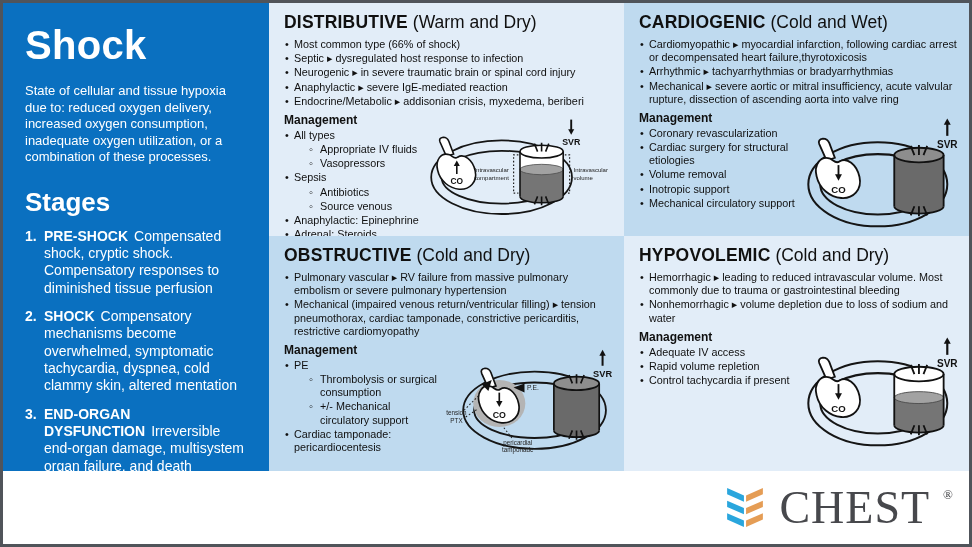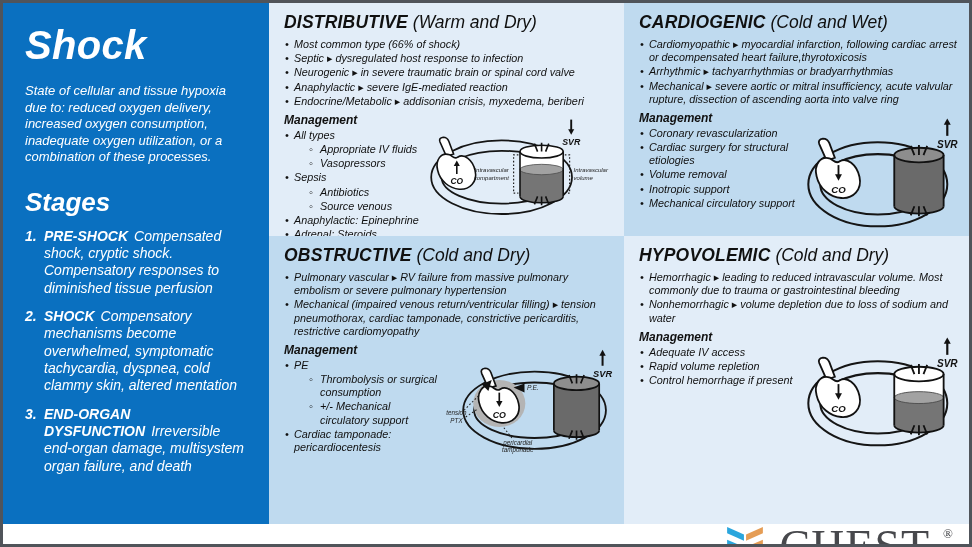--- a/index.html
+++ b/index.html
@@ -1,19 +1,19 @@
 <!DOCTYPE html>
 <html><head>
 <meta charset="utf-8">
 <style>
   html,body{margin:0;padding:0;background:#fff;}
   body{font-family:"Liberation Sans","DejaVu Sans",sans-serif;}
   .page{width:972px;height:547px;box-sizing:border-box;border:3px solid #50545a;
         display:flex;flex-direction:column;background:#fff;overflow:hidden;}
-  .main{display:flex;height:521px;flex:0 0 auto;font-style:italic;}
+  .main{display:flex;height:468px;flex:0 0 auto;}
   
   .sidebar{width:266px;flex:0 0 auto;background:#0a70c0;color:#fff;
            padding:18px 20px 0 22px;box-sizing:border-box;}
   .sidebar h1{font-size:40px;font-weight:bold;margin:2px 0 15px;letter-spacing:.3px;}
   .sidebar .desc{font-size:13px;line-height:1.27;margin:15px 0 21px;}
   .sidebar h2{font-size:26px;font-weight:bold;margin:0 0 10px;}
   .stage{display:flex;font-size:14px;line-height:1.24;margin-bottom:11px;}
   .stage-num{font-weight:bold;width:19px;flex:0 0 auto;}
   .stage-name{font-weight:bold;margin-right:6px;}
   
@@ -68,21 +68,21 @@
           </div>
         </div>
     </aside>
 
     <div class="quads" id="quads">
         <section class="panel light">
           <h2 class="panel-title"><b>DISTRIBUTIVE</b> <span>(Warm and Dry)</span></h2>
           <ul class="bullets">
             <li>Most common type (66% of shock)</li>
             <li>Septic ▸ dysregulated host response to infection</li>
-            <li>Neurogenic ▸ in severe traumatic brain or spinal cord valve</li>
+            <li>Neurogenic ▸ in severe traumatic brain or spinal cord injury</li>
             <li>Anaphylactic ▸ severe IgE-mediated reaction</li>
             <li>Endocrine/Metabolic ▸ addisonian crisis, myxedema, beriberi</li>
           </ul>
           <div class="mgmt-row">
             <div class="mgmt">
               <h3>Management</h3>
               <ul class="bullets">
                 <li>All types<ul class="subs">
                     <li>Appropriate IV fluids</li>
                     <li>Vasopressors</li>
@@ -227,21 +227,21 @@
           <ul class="bullets">
             <li>Hemorrhagic ▸ leading to reduced intravascular volume. Most commonly due to trauma or gastrointestinal bleeding</li>
             <li>Nonhemorrhagic ▸ volume depletion due to loss of sodium and water</li>
           </ul>
           <div class="mgmt-row">
             <div class="mgmt">
               <h3>Management</h3>
               <ul class="bullets">
                 <li>Adequate IV access</li>
                 <li>Rapid volume repletion</li>
-                <li>Control hemorrhage if present</li>
+                <li>Control tachycardia if present</li>
               </ul>
             </div>
             <div class="diagram">
               <svg width="160" height="121" viewBox="0 0 175 132">
                 <ellipse cx="84" cy="80" rx="76" ry="46" fill="none" stroke="#151515" stroke-width="2.2"></ellipse>
                 <ellipse cx="84" cy="80" rx="63" ry="33" fill="none" stroke="#151515" stroke-width="2.2"></ellipse>
                 <rect x="102" y="48" width="54" height="56" fill="#fff"></rect>
                 <path d="M102,104 A27,8 0 0 0 156,104 Z" fill="#fff"></path>
                 <path d="M102,73.75999999999999 V104 A27,8 0 0 0 156,104 V73.75999999999999 Z" fill="#757575"></path>
                 <ellipse cx="129" cy="73.75999999999999" rx="27" ry="6.5" fill="#a2a2a2" stroke="#4d4d4d" stroke-width="1"></ellipse>

